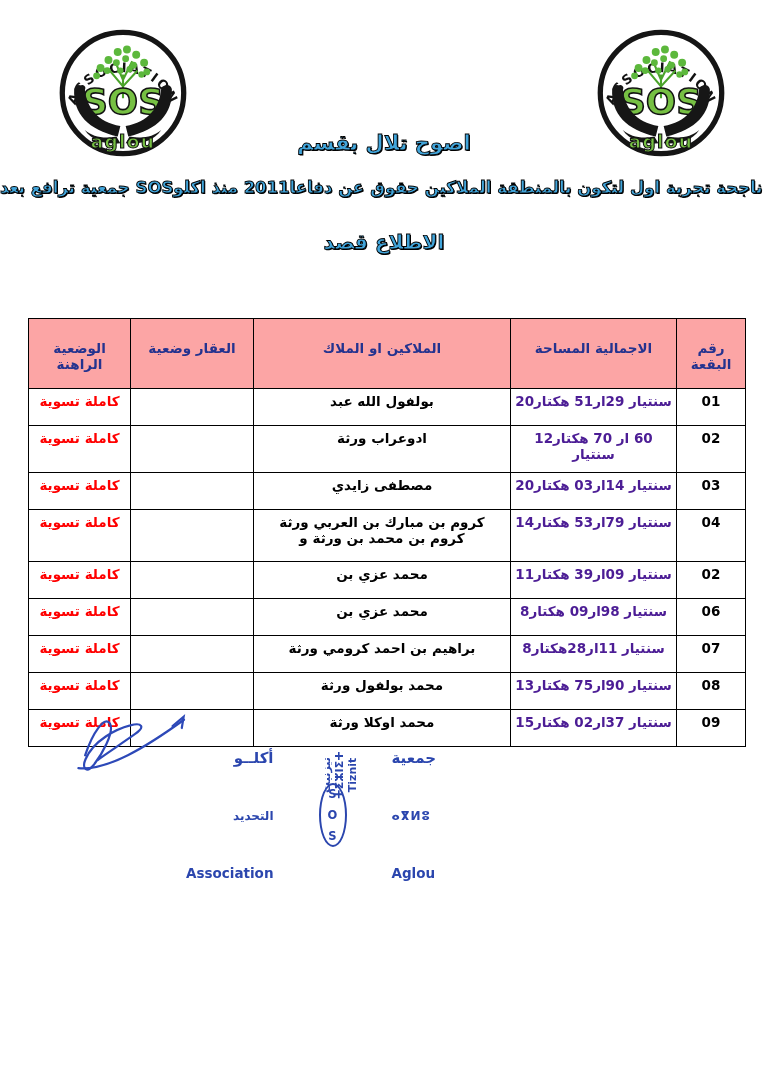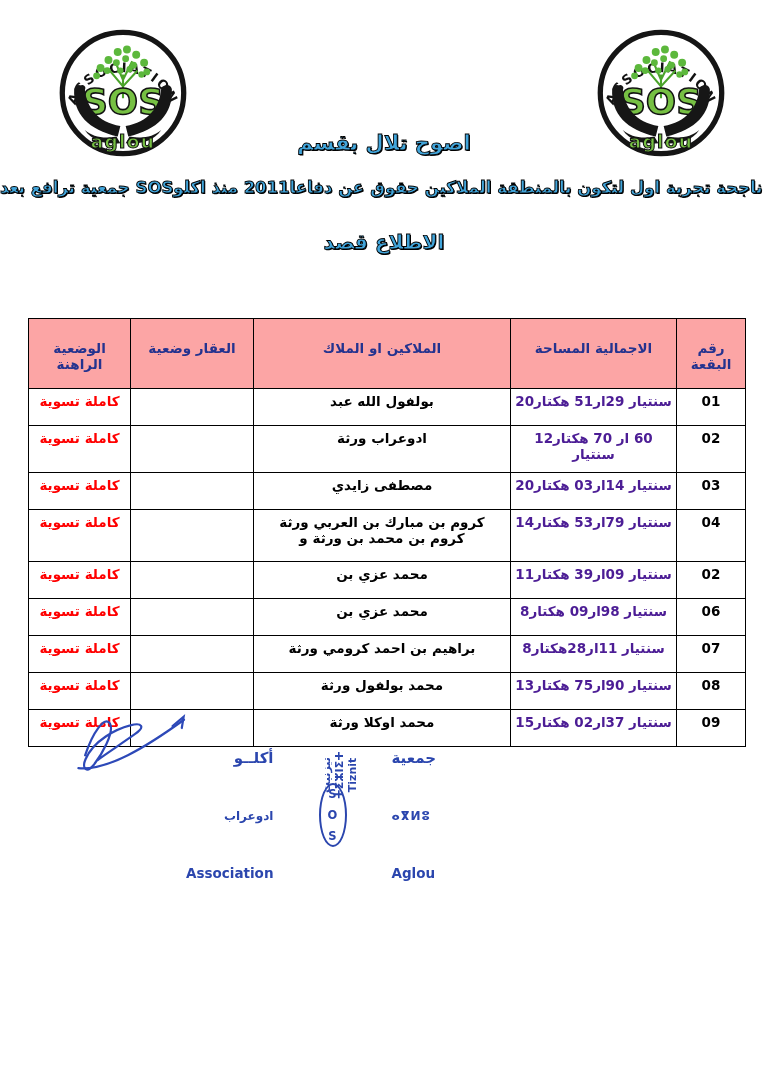--- a/index.html
+++ b/index.html
@@ -221,21 +221,21 @@
         <path d="M14,52 C24,30 38,14 42,23 C46,32 30,54 21,63 C14,70 9,65 14,56 C24,38 48,29 62,27 C74,25 77,30 66,36 C52,44 36,52 26,58"></path>
         <path d="M6,64 C34,70 76,50 116,27"></path>
         <path d="M104,32 l12,-8 l-3,11"></path>
       </g>
     </svg>
   </div>
 
   <div class="stamp">
     <div class="l st-ar">أكلــو</div>
     <div class="rgt st-ar">جمعية</div>
-    <div class="l st-tif" style="grid-row:2">ادوعراب</div>
+    <div class="l st-tif" style="grid-row:2">التحديد</div>
     <div class="rgt st-tif" style="grid-row:2">ⴰⴳⵍⵓ</div>
     <div class="l st-lat" style="grid-row:3">Association</div>
     <div class="rgt st-lat" style="grid-row:3">Aglou</div>
     <div class="oval">
       <span>S</span>
       <span>O</span>
       <span>S</span>
     </div>
   </div>
   <div class="tiznit">

